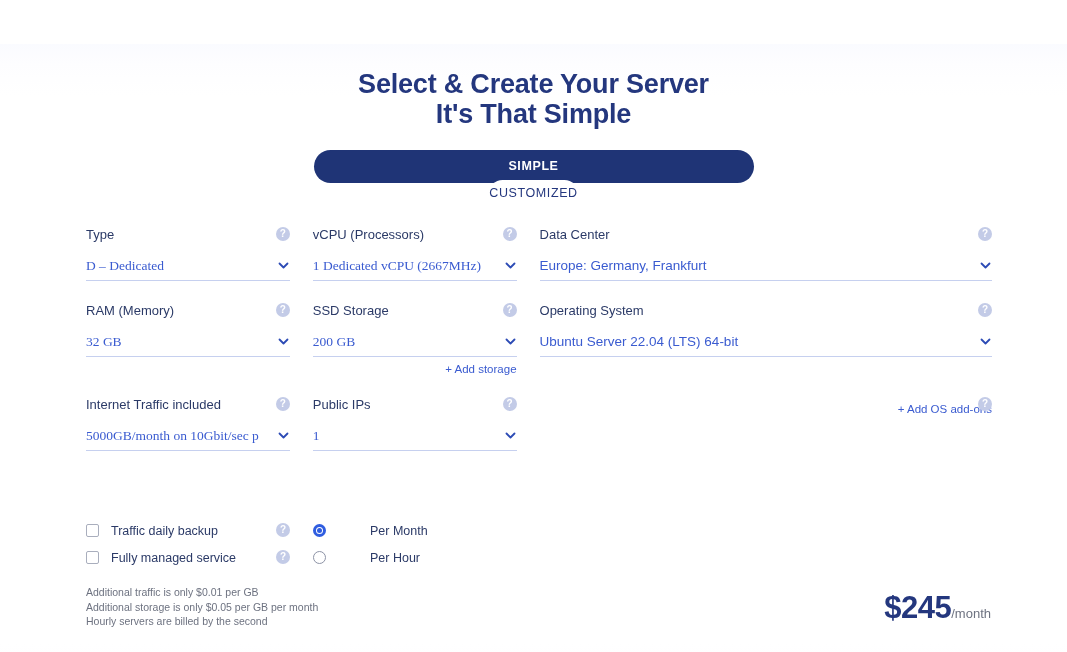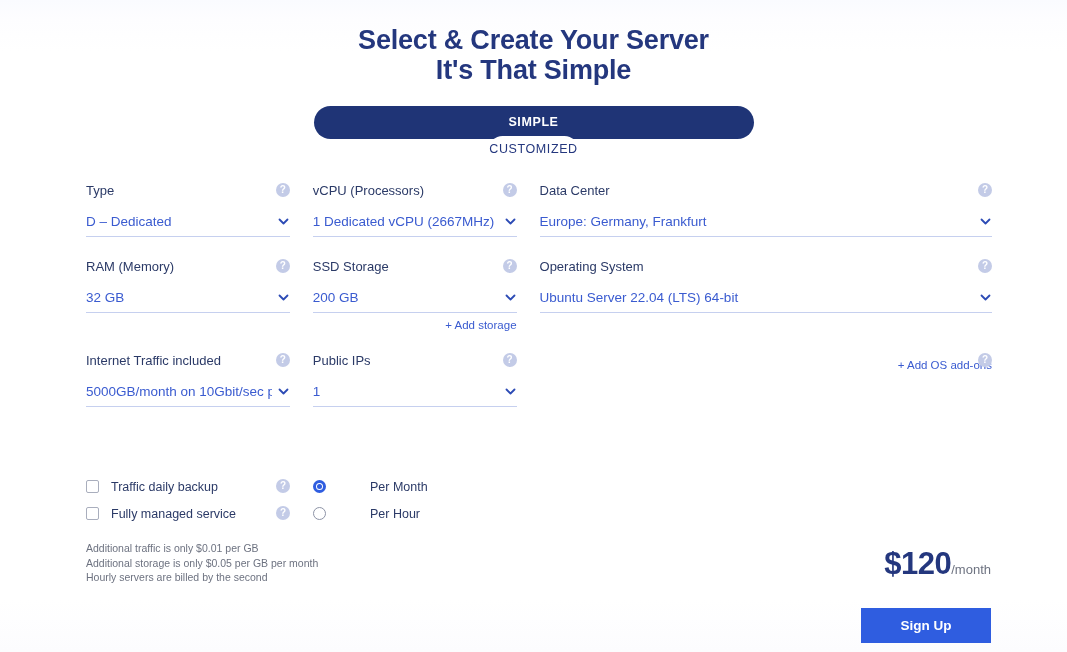--- a/index.html
+++ b/index.html
@@ -26,20 +26,21 @@
 
   
   .heading {
     text-align: center;
     padding-top: 25px;
     color: #24377e;
     font-size: 27px;
     font-weight: bold;
     line-height: 30px;
     letter-spacing: -0.2px;
+    margin-top: 44px;
   }
   .heading .line { display: block; }
 
   
   .toggle-wrap {
     display: flex;
     justify-content: center;
     margin-top: 21px;
   }
   .toggle {
@@ -125,21 +126,21 @@
     cursor: pointer;
   }
   .select-value {
     font-size: 13.5px;
     color: #3a5bd0;
     line-height: 20px;
     white-space: nowrap;
     overflow: hidden;
     display: block;
   }
-  .col.narrow .select-value { max-width: 186px; }
+  .col.narrow .select-value { max-width: 186px; font-family: Liberation Serif, serif; }
   .chev {
     position: absolute;
     right: 0;
     top: 3px;
     width: 13px;
     height: 13px;
     pointer-events: none;
   }
   .chev svg { display: block; }
 
@@ -451,18 +452,18 @@
     </div>
   </div>
 
   <div class="fineprint">
     <div>Additional traffic is only $0.01 per GB</div>
     <div>Additional storage is only $0.05 per GB per month</div>
     <div>Hourly servers are billed by the second</div>
   </div>
 
   <div class="price">
-    <span class="price-amount">$120</span><span class="price-period">/month</span>
+    <span class="price-amount">$245</span><span class="price-period">/month</span>
   </div>
 
   <button class="cta">Sign Up</button>
 
 </div>
 
 </body></html>

